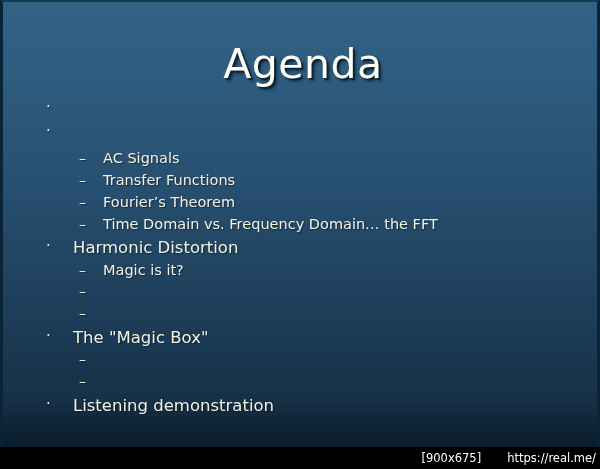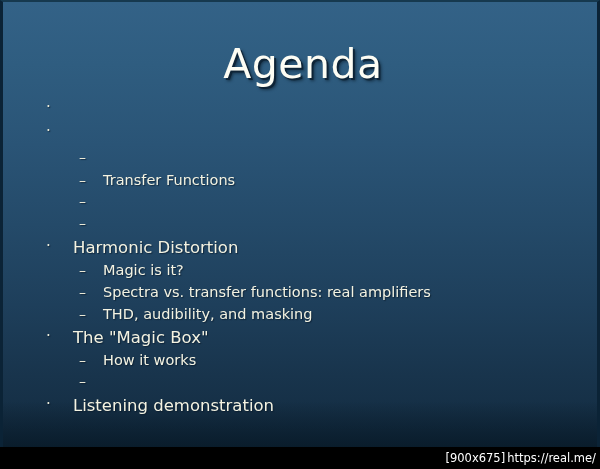--- a/index.html
+++ b/index.html
@@ -141,20 +141,21 @@
     padding-right: 4px;
     box-sizing: border-box;
   }
 
   .footer-text {
     font-family: "DejaVu Sans", sans-serif;
     font-size: 11.5px;
     color: #ffffff;
     white-space: nowrap;
     letter-spacing: 0px;
+    margin-left: 24px;
   }
 
   .footer-dims {
     margin-right: 2px;
   }
 </style>
 </head>
 <body>
 
 <div id="screenshot">
@@ -165,54 +166,54 @@
 
     <div class="bullet-list">
         <div class="bullet-row level-1">
           <span class="bullet-marker">·</span>
         </div>
         <div class="bullet-row level-1">
           <span class="bullet-marker">·</span>
         </div>
         <div class="bullet-row level-2">
           <span class="bullet-marker">–</span>
+          <span class="bullet-text">AC Signals</span>
         </div>
         <div class="bullet-row level-2">
           <span class="bullet-marker">–</span>
           <span class="bullet-text">Transfer Functions</span>
         </div>
         <div class="bullet-row level-2">
           <span class="bullet-marker">–</span>
-        </div>
-        <div class="bullet-row level-2">
-          <span class="bullet-marker">–</span>
+          <span class="bullet-text">Fourier’s Theorem</span>
+        </div>
+        <div class="bullet-row level-2">
+          <span class="bullet-marker">–</span>
+          <span class="bullet-text">Time Domain vs. Frequency Domain… the FFT</span>
         </div>
         <div class="bullet-row level-1">
           <span class="bullet-marker">·</span>
           <span class="bullet-text">Harmonic Distortion</span>
         </div>
         <div class="bullet-row level-2">
           <span class="bullet-marker">–</span>
           <span class="bullet-text">Magic is it?</span>
         </div>
         <div class="bullet-row level-2">
           <span class="bullet-marker">–</span>
-          <span class="bullet-text">Spectra vs. transfer functions: real amplifiers</span>
-        </div>
-        <div class="bullet-row level-2">
-          <span class="bullet-marker">–</span>
-          <span class="bullet-text">THD, audibility, and masking</span>
+        </div>
+        <div class="bullet-row level-2">
+          <span class="bullet-marker">–</span>
         </div>
         <div class="bullet-row level-1">
           <span class="bullet-marker">·</span>
           <span class="bullet-text">The "Magic Box"</span>
         </div>
         <div class="bullet-row level-2">
           <span class="bullet-marker">–</span>
-          <span class="bullet-text">How it works</span>
         </div>
         <div class="bullet-row level-2">
           <span class="bullet-marker">–</span>
         </div>
         <div class="bullet-row level-1">
           <span class="bullet-marker">·</span>
           <span class="bullet-text">Listening demonstration</span>
         </div>
       </div>
 

